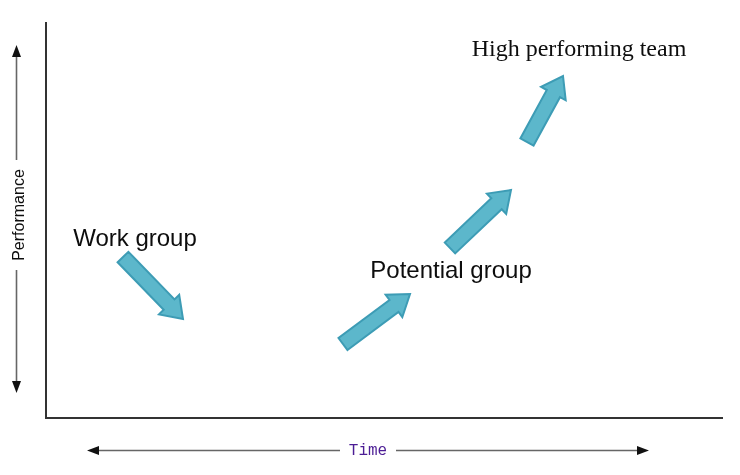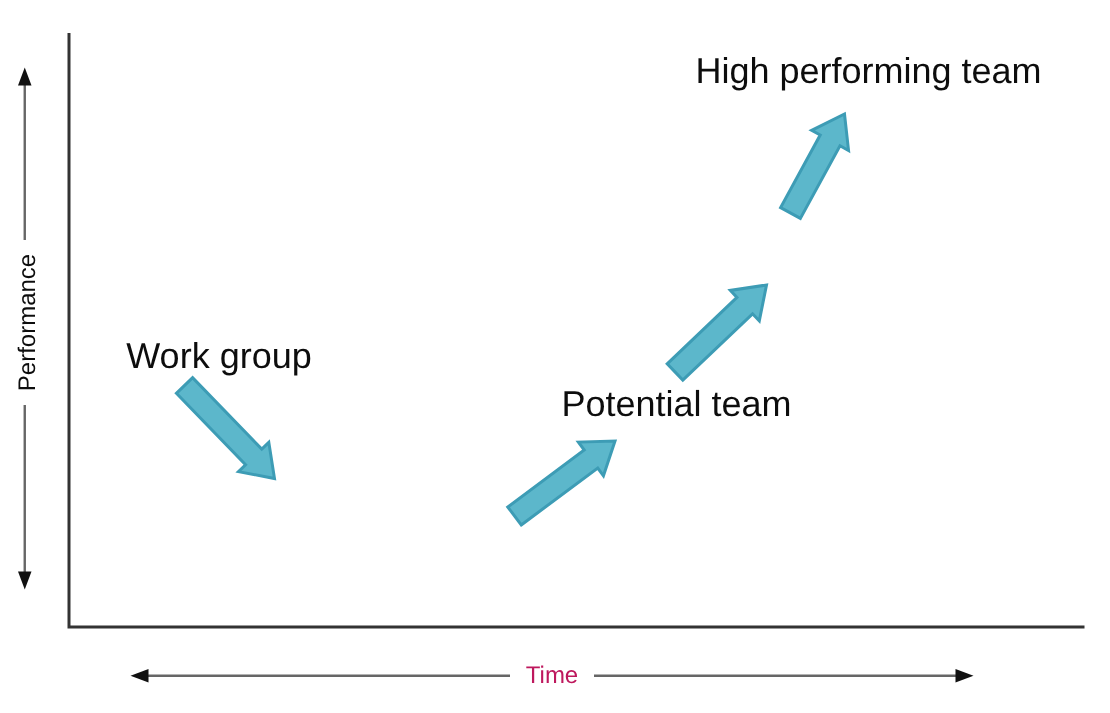--- a/index.html
+++ b/index.html
@@ -38,42 +38,43 @@
     stroke-linejoin: miter;
   }
   .stage-label {
     position: absolute;
     transform: translate(-50%, -50%);
     font-size: 24px;
     color: #0d0d0d;
     white-space: nowrap;
     letter-spacing: 0px;
   }
-  .stage-work-group        { left: 146px; top: 238px; }
+  .stage-work-group        { left: 135px; top: 238px; }
   .stage-pseudo-team       { left: 255px; top: 343px; }
   .stage-potential-team    { left: 451px; top: 270px; }
   .stage-real-team         { left: 518px; top: 166px; }
-  .stage-high-performing   { left: 579px; top: 48px;  }
+  .stage-high-performing   { left: 579px; top: 48px; font-family: Liberation Serif, serif;  }
   .y-axis-label {
     position: absolute;
     left: 19px;
     top: 215px;
     transform: translate(-50%, -50%) rotate(-90deg);
     font-size: 16px;
     color: #0d0d0d;
     white-space: nowrap;
   }
   .x-axis-label {
     position: absolute;
     left: 368px;
     top: 451px;
     transform: translate(-50%, -50%);
     font-size: 16px;
-    color: #be185d;
+    color: #4c1d95;
     white-space: nowrap;
+    font-family: Liberation Mono, monospace;
   }
 </style>
 </head>
 <body>
 
 <div class="canvas">
 
   <svg class="layer" width="740" height="475" viewBox="0 0 740 475">
 
     <path class="axis-border" d="M 46,22 L 46,418 L 723,418"></path>
@@ -97,16 +98,16 @@
       <polygon class="flow-arrow" points="347.5,350.0 398.5,312.0 402.3,317.2 410,294 385.6,294.7 389.5,300.0 338.5,338.0" fill="#5CB7CB" stroke="#3D9CB5"></polygon>
       <polygon class="flow-arrow" points="455.2,253.4 501.7,209.2 506.2,213.9 511,190 486.9,193.6 491.3,198.3 444.8,242.6" fill="#5CB7CB" stroke="#3D9CB5"></polygon>
       <polygon class="flow-arrow" points="533.6,145.6 560.0,97.2 565.7,100.3 563,76 541.1,86.9 546.8,90.0 520.4,138.4" fill="#5CB7CB" stroke="#3D9CB5"></polygon>
     </g>
   </svg>
 
   <div class="y-axis-label">Performance</div>
   <div class="x-axis-label">Time</div>
 
   <div class="stage-label stage-work-group">Work group</div>
-  <div class="stage-label stage-potential-team">Potential team</div>
+  <div class="stage-label stage-potential-team">Potential group</div>
   <div class="stage-label stage-high-performing">High performing team</div>
 
 </div>
 
 </body></html>

